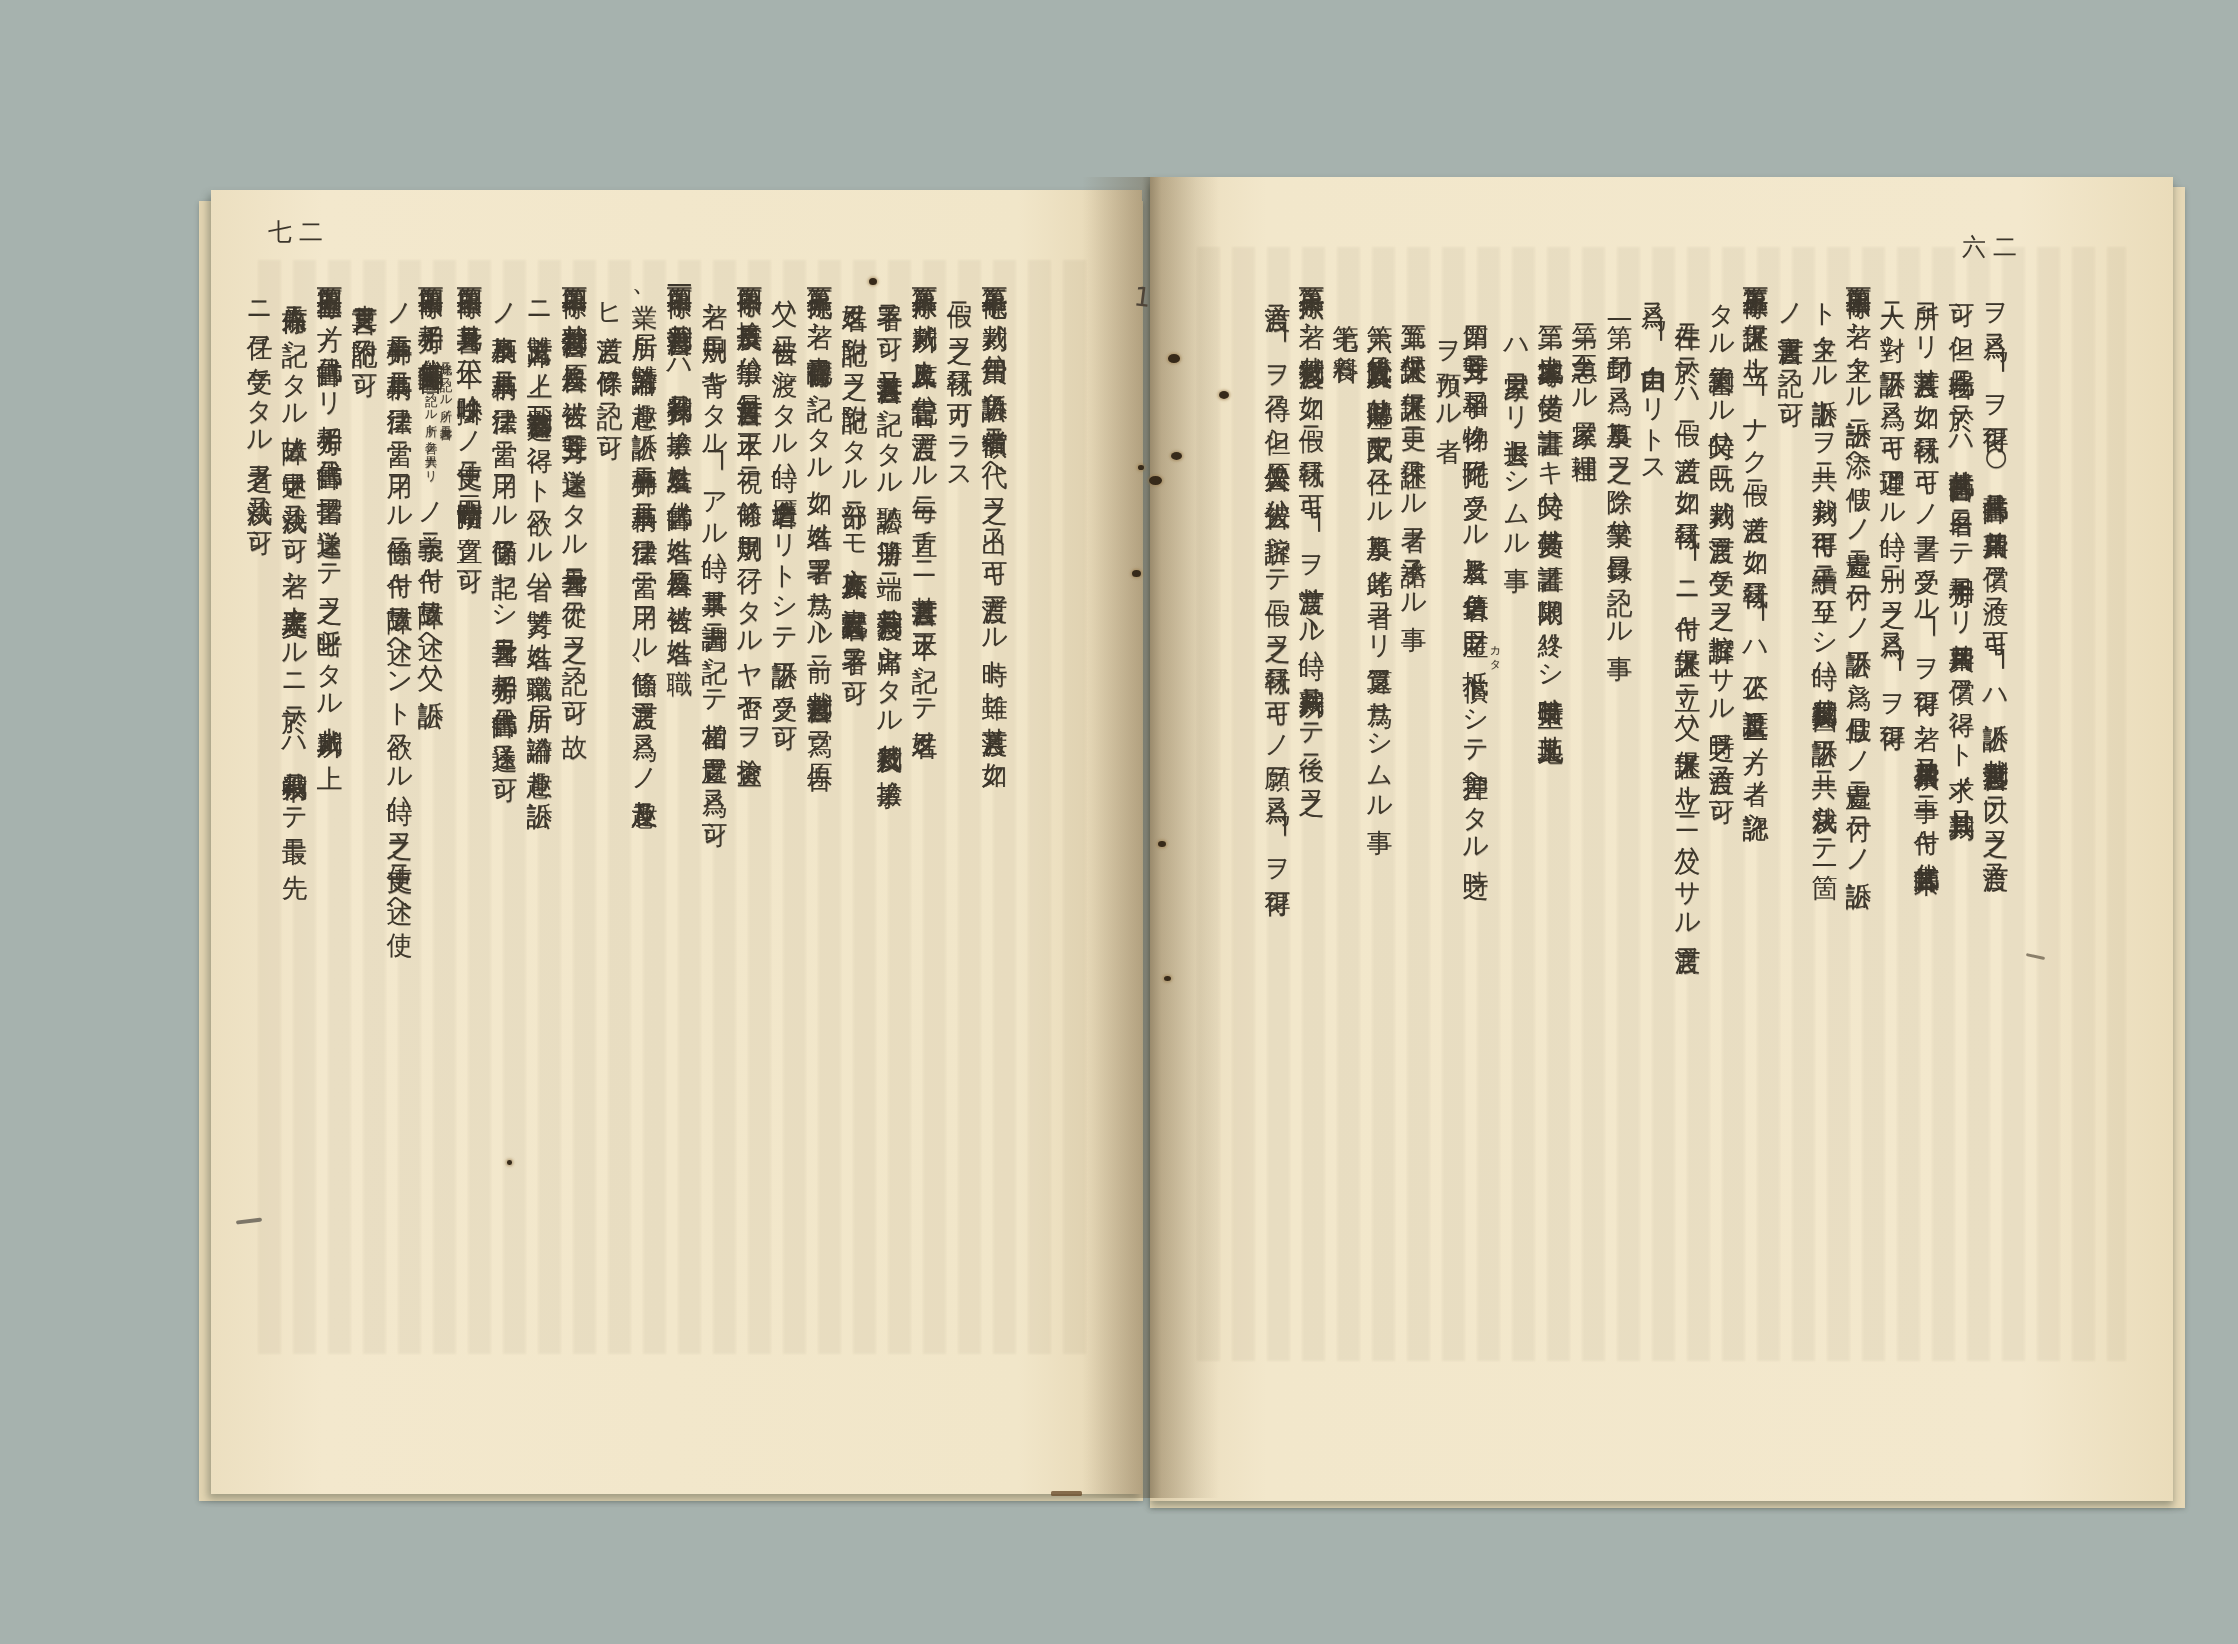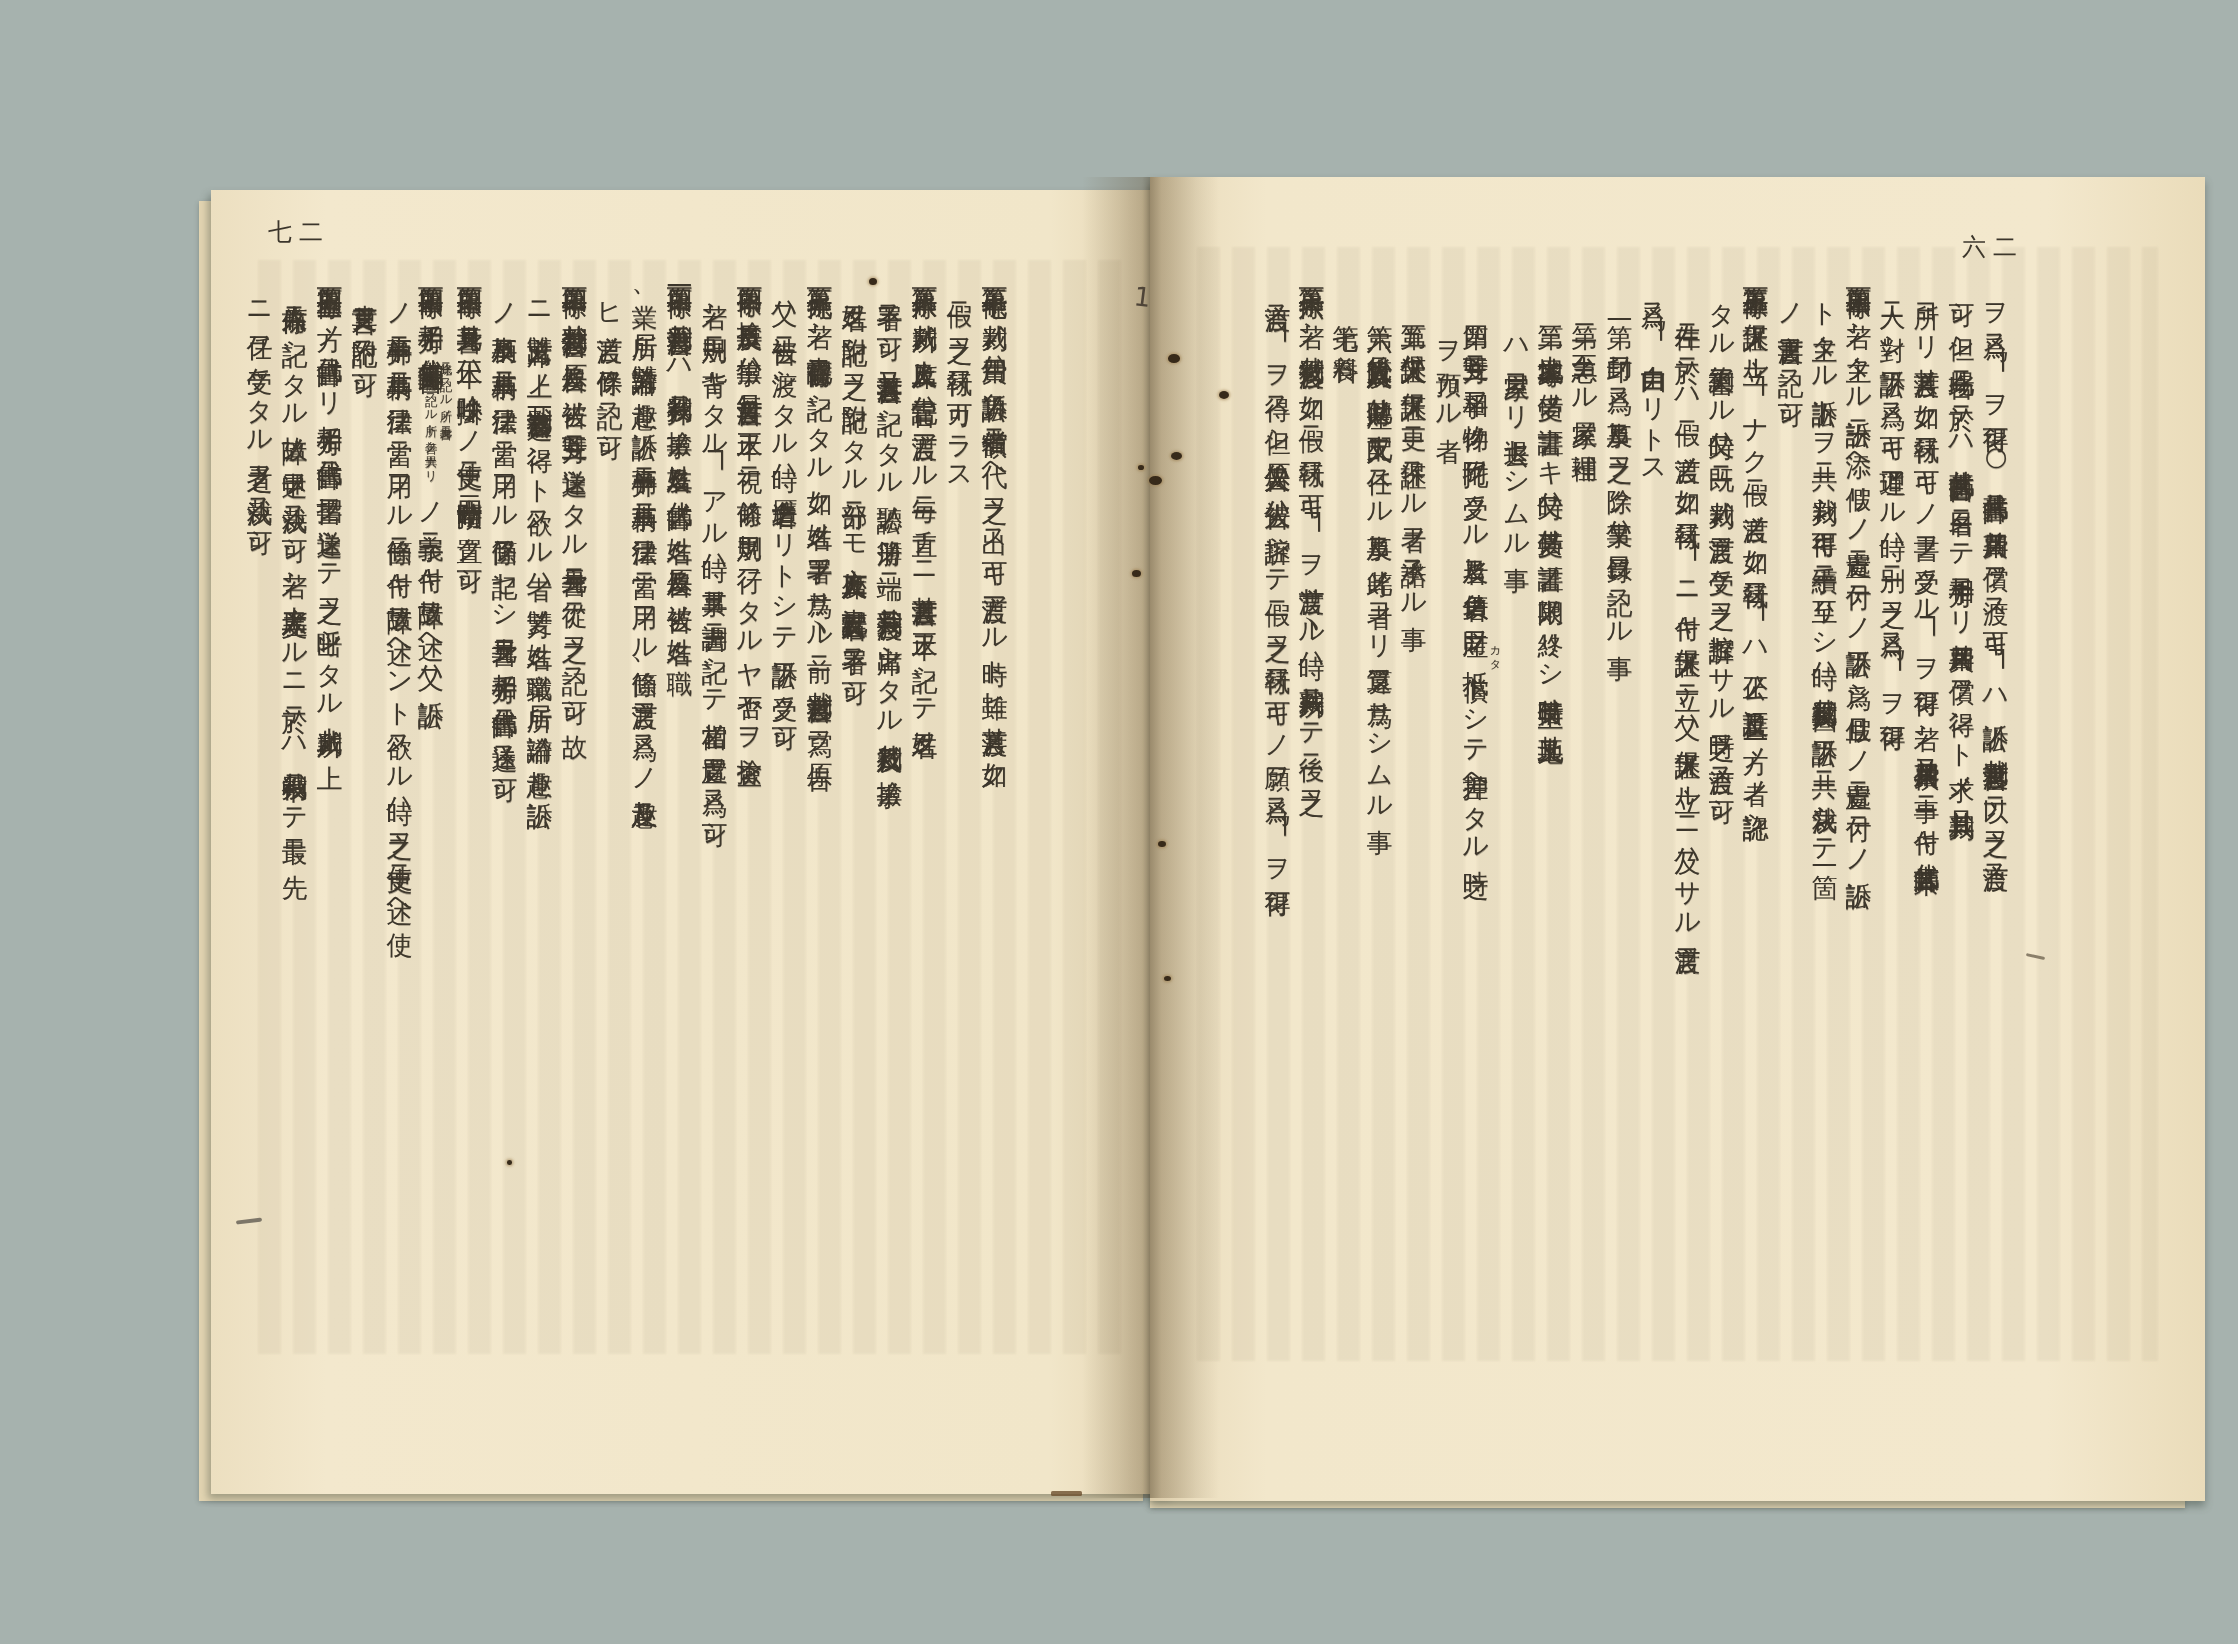--- a/index.html
+++ b/index.html
@@ -4,21 +4,20 @@
 <style>
   html,body{margin:0;padding:0;}
   #scene{
     position:relative;width:2239px;height:1645px;overflow:hidden;
     background:#a6b2ae;
     font-family:"DejaVu Serif","Liberation Serif",serif;
   }
   .page{
     position:absolute;
     background:#f2e7cb;
-    padding-left:32px;
   }
   #right-page{
     left:1150px;top:177px;width:1023px;height:1324px;
     background:linear-gradient(to right,#d9c9a7 0px,#ecdfc0 47px,#f2e7cb 117px,#f3e8cd 85%,#eadcba 100%);
     box-shadow:0 4.7px 7.8px rgba(60,70,60,0.45);
   }
   #left-page{
     left:211px;top:190px;width:931px;height:1304px;
     background:linear-gradient(to left,#d8c7a4 0px,#e9dbba 54px,#f1e6c9 124px,#f3e8cd 88%,#ecdfc0 100%);
     box-shadow:-3.1px 4.7px 7.8px rgba(60,70,60,0.40);

